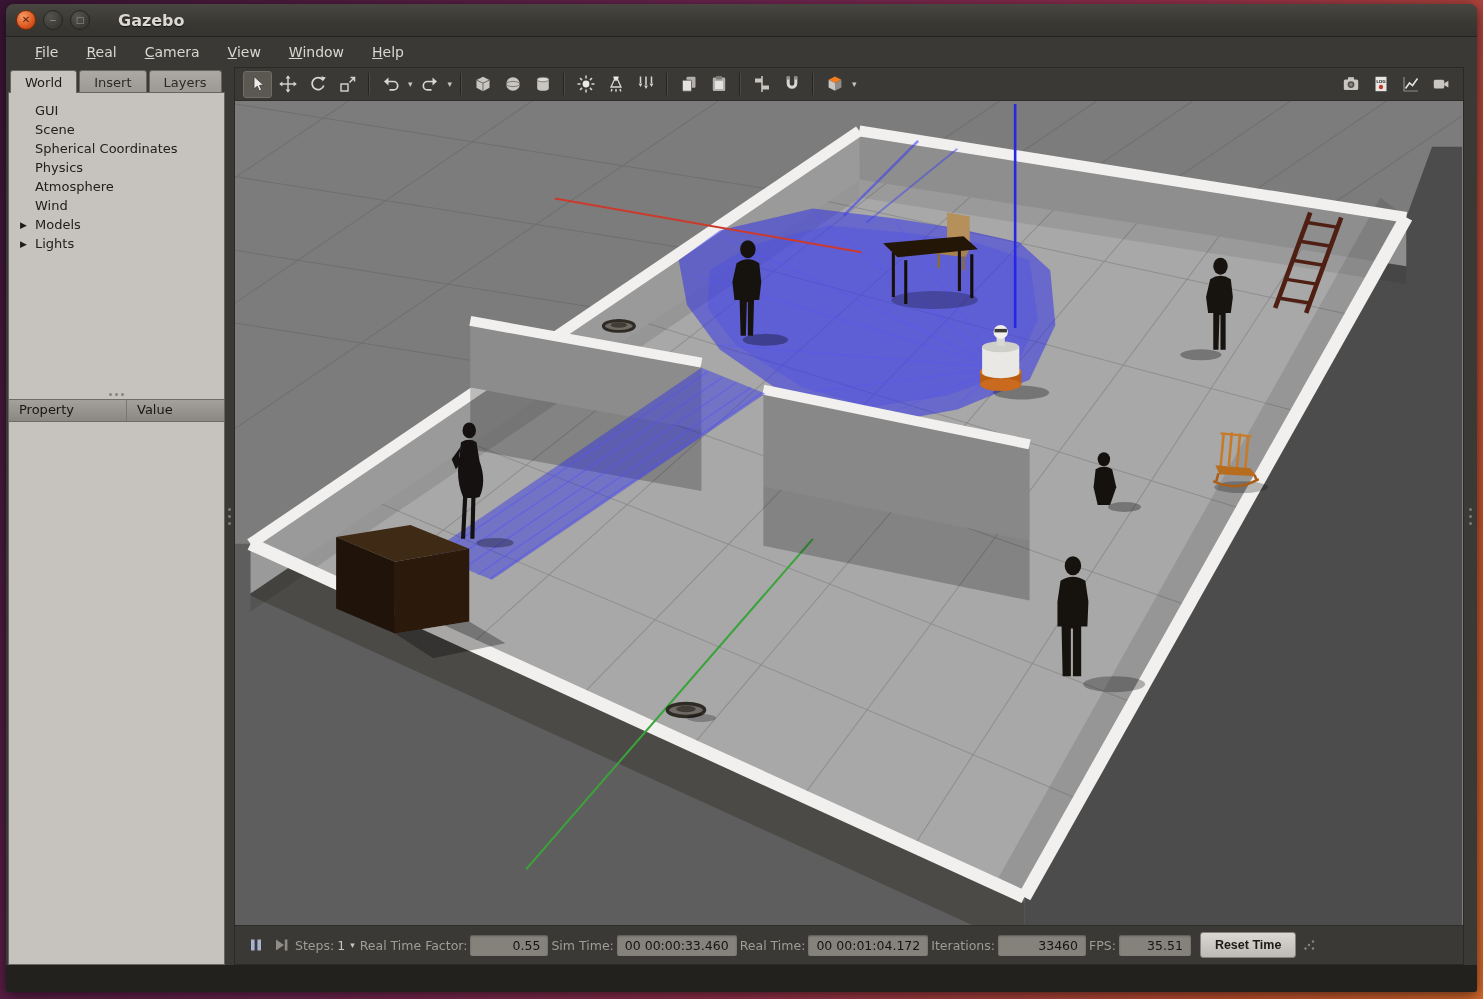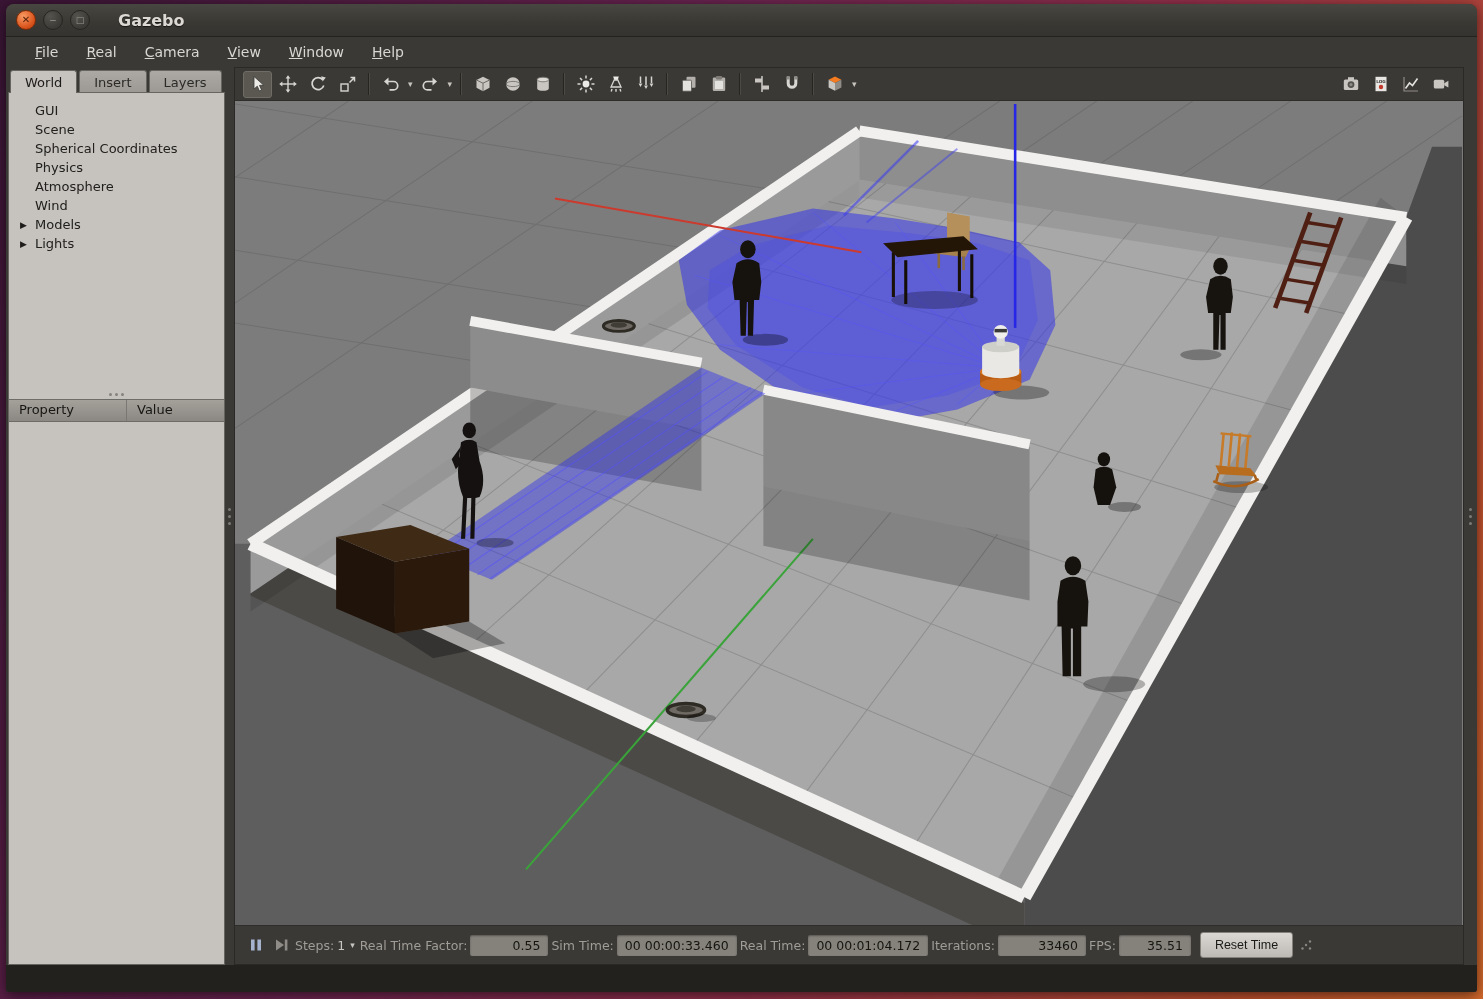--- a/index.html
+++ b/index.html
@@ -69,21 +69,21 @@
   .scene-wrap{flex:1;position:relative;background:#7c7c7c;cursor:crosshair;}
   .scene-wrap svg{position:absolute;inset:0;width:100%;height:100%;}
   
   .statusbar{height:38px;flex:none;background:#3a3936;border-top:1px solid #2e2d29;
      display:flex;align-items:center;padding:0 10px;gap:3px;font-size:12.5px;}
   .sb-btn{width:22px;height:22px;display:flex;align-items:center;justify-content:center;border-radius:3px;cursor:pointer;}
   .sb-label{color:#a09d97;white-space:nowrap;}
   .sb-field{background:#85827c;color:#15140f;border-radius:2px;padding:3px 8px;white-space:nowrap;
      box-shadow:inset 0 1px 2px rgba(0,0,0,.35);text-align:right;}
   .reset-btn{margin-left:6px;background:linear-gradient(#dbd8d3,#bdbab5);border:1px solid #84817b;
-     border-radius:3px;color:#1b1a17;font-size:12.5px;padding:5px 14px;cursor:pointer;white-space:nowrap;}
+     border-radius:3px;color:#1b1a17;font-size:12.5px;padding:5px 14px;cursor:pointer;white-space:nowrap;font-weight:bold;}
   .resize-grip{margin-left:4px;flex:none;}
 </style>
 </head>
 <body>
 
 <div class="window">
 
   <div class="titlebar">
     <div class="winbtns">
       <span class="wbtn close">✕</span>

